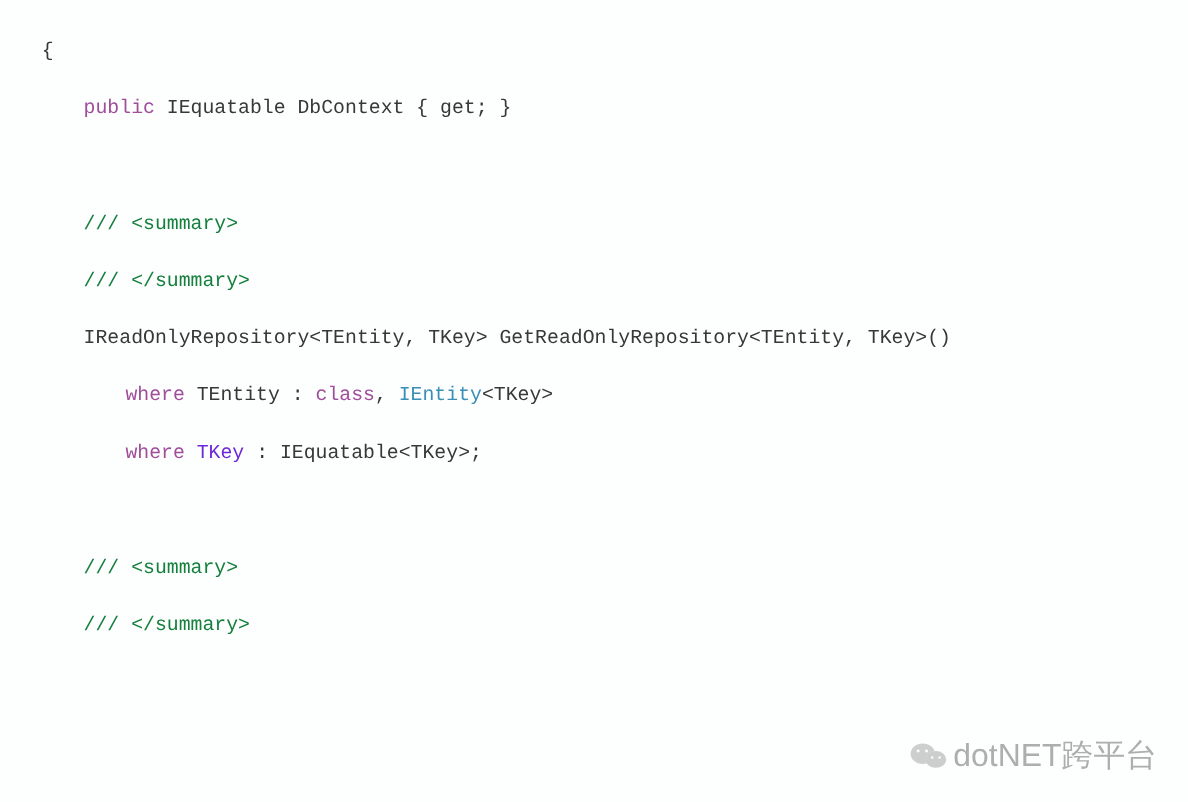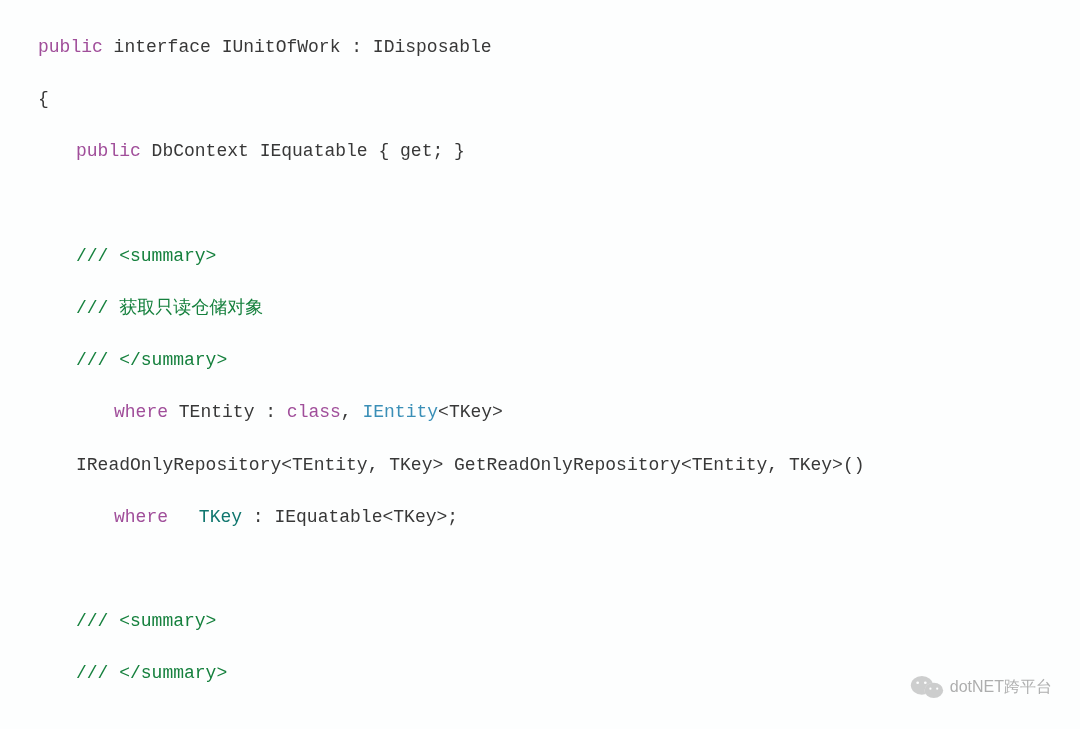--- a/index.html
+++ b/index.html
@@ -14,60 +14,58 @@
     line-height: 26.1px;
     color: #383838;
   }
   .code-container {
     padding: 8px 0 0 0;
     white-space: pre;
     position: relative;
   }
   .tok-keyword { color: #a04e9a; }   
   .tok-type    { color: #3a8fb7; }   
-  .tok-tkey    { color: #0f766e; margin-left: 20px; }   
+  .tok-tkey    { color: #6d28d9; }   
   .tok-comment { color: #15803d; }
   .ind1 { padding-left: 38px; display:inline-block;}
   .ind2 { padding-left: 76px; display:inline-block;}
   .ind3 { padding-left: 114px; display:inline-block;}
   .line { display:block; height:26.1px;}
 
   .watermark {
     position: absolute;
     right: 28px;
     bottom: 28px;
     display: flex;
     align-items: center;
     color: rgba(120,120,120,0.6);
     font-family: "Microsoft YaHei", Arial, sans-serif;
-    font-size: 16px;
+    font-size: 29px;
     font-weight: 500;
     pointer-events: none;
   }
   .watermark .wm-icon {
     width: 34px;
     height: 28px;
     margin-right: 6px;
     opacity: 0.6;
   }
   .watermark .wm-icon svg { width:100%; height:100%; }
 </style>
 </head>
 <body>
 
 <div class="code-container">
-<span class="line"><span class="ind1"></span><span class="tok-keyword">public</span><span> interface IUnitOfWork : IDisposable</span></span>
 <span class="line"><span class="ind1"></span><span>{</span></span>
-<span class="line"><span class="ind2"></span><span class="tok-keyword">public</span><span> DbContext IEquatable { get; }</span></span>
+<span class="line"><span class="ind2"></span><span class="tok-keyword">public</span><span> IEquatable DbContext { get; }</span></span>
 <span class="line"><span></span></span>
 <span class="line"><span class="ind2"></span><span class="tok-comment">/// &lt;summary&gt;</span></span>
-<span class="line"><span class="ind2"></span><span class="tok-comment">/// 获取只读仓储对象</span></span>
 <span class="line"><span class="ind2"></span><span class="tok-comment">/// &lt;/summary&gt;</span></span>
+<span class="line"><span class="ind2"></span><span>IReadOnlyRepository&lt;TEntity, TKey&gt; GetReadOnlyRepository&lt;TEntity, TKey&gt;()</span></span>
 <span class="line"><span class="ind3"></span><span class="tok-keyword">where</span><span> TEntity : </span><span class="tok-keyword">class</span><span>, </span><span class="tok-type">IEntity</span><span>&lt;TKey&gt;</span></span>
-<span class="line"><span class="ind2"></span><span>IReadOnlyRepository&lt;TEntity, TKey&gt; GetReadOnlyRepository&lt;TEntity, TKey&gt;()</span></span>
 <span class="line"><span class="ind3"></span><span class="tok-keyword">where</span><span> </span><span class="tok-tkey">TKey</span><span> : IEquatable&lt;TKey&gt;;</span></span>
 <span class="line"><span></span></span>
 <span class="line"><span class="ind2"></span><span class="tok-comment">/// &lt;summary&gt;</span></span>
 <span class="line"><span class="ind2"></span><span class="tok-comment">/// &lt;/summary&gt;</span></span>
 
 
 
 
 
 

